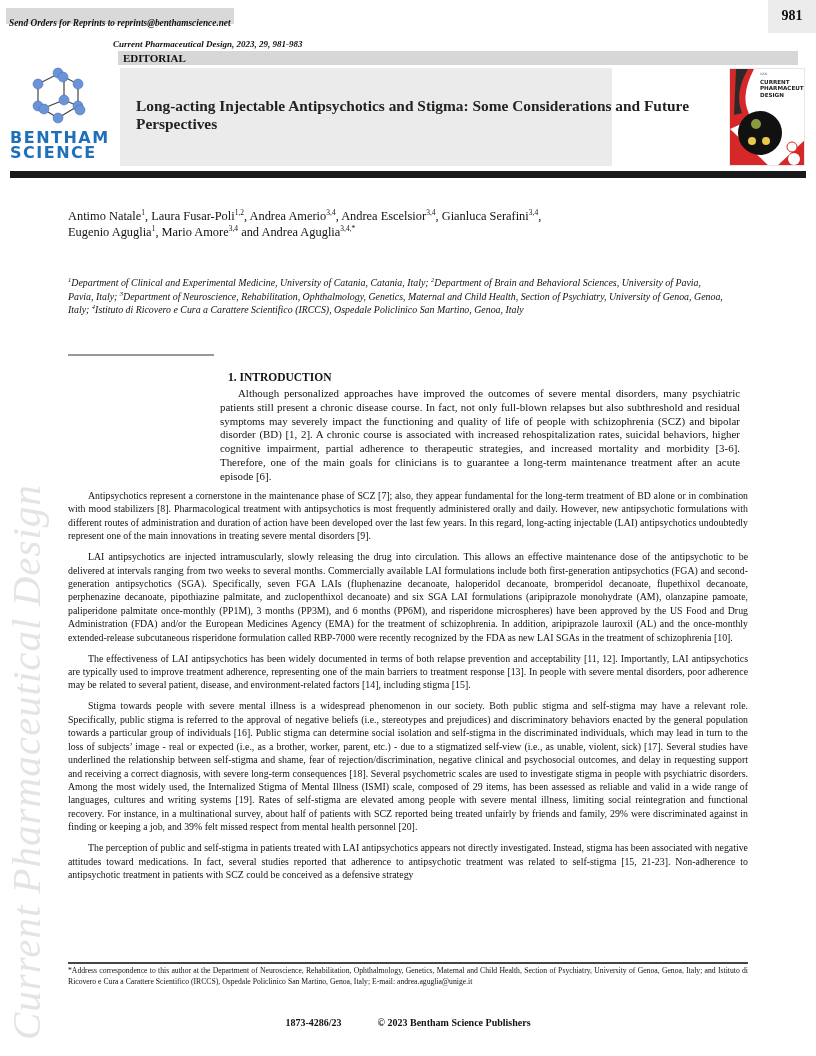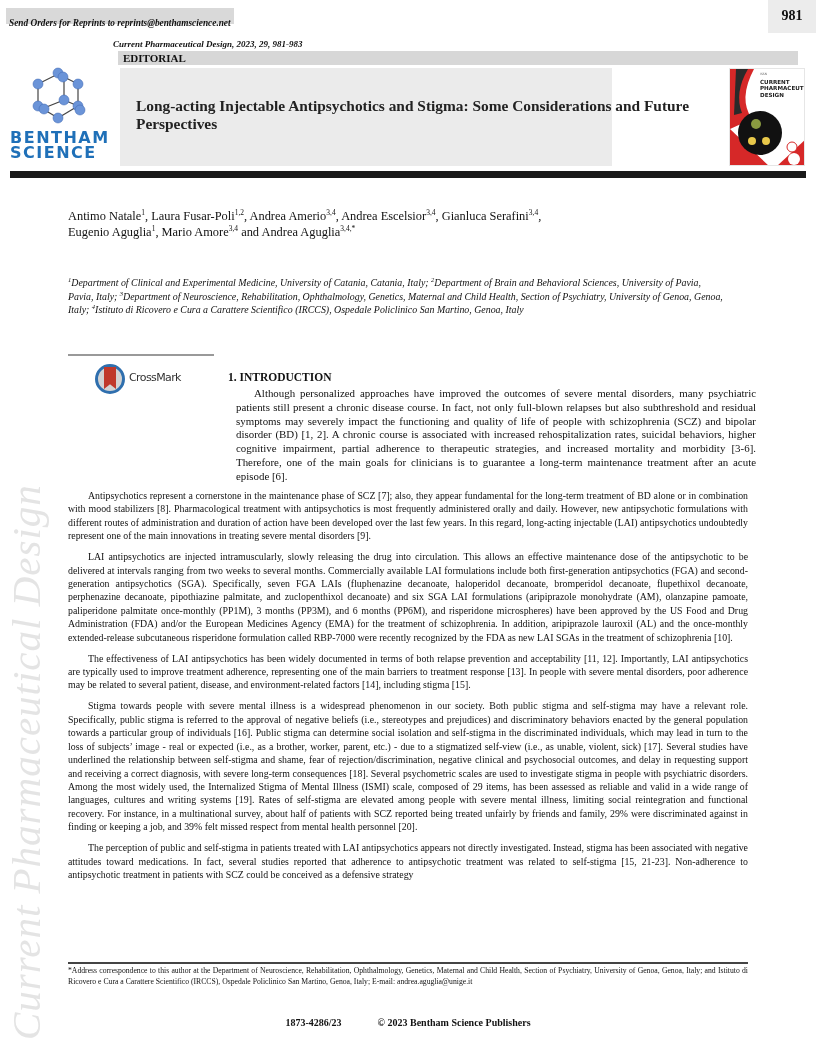--- a/index.html
+++ b/index.html
@@ -86,21 +86,21 @@
   }
   .crossmark .cm-label {
     position: absolute; left: 34px; top: 7px; font-family: "DejaVu Sans", sans-serif;
     font-size: 11px; letter-spacing: -0.6px; color: #333;
   }
 
   .intro-head {
     position: absolute; left: 228px; top: 371px; font-weight: bold; font-size: 11.5px;
   }
   .intro-text {
-    position: absolute; left: 236px; top: 387px; width: 520px;
+    position: absolute; left: 220px; top: 387px; width: 520px;
     font-size: 10.9px; line-height: 13.8px; text-align: justify; text-indent: 18px;
     hyphens: manual;
   }
 
   .body {
     position: absolute; left: 68px; top: 489px; width: 680px;
   }
   .body p {
     font-size: 9.85px; line-height: 13.4px; text-align: justify; text-indent: 20px; margin-bottom: 7.6px;
   }
@@ -198,25 +198,20 @@
   <span><span>Eugenio Aguglia</span><sup>1</sup></span><span>, </span><span><span>Mario Amore</span><sup>3,4</sup></span><span> and </span><span><span>Andrea Aguglia</span><sup>3,4,*</sup></span>
 </div>
 
 <div class="affiliations">
   <sup>1</sup><span>Department of Clinical and Experimental Medicine, University of Catania, Catania, Italy; </span><sup>2</sup><span>Department of Brain and Behavioral Sciences, University of Pavia, Pavia, Italy; </span><sup>3</sup><span>Department of Neuroscience, Rehabilitation, Ophthalmology, Genetics, Maternal and Child Health, Section of Psychiatry, University of Genoa, Genoa, Italy; </span><sup>4</sup><span>Istituto di Ricovero e Cura a Carattere Scientifico (IRCCS), Ospedale Policlinico San Martino, Genoa, Italy</span>
 </div>
 
 <div class="history">
   <div class="rule"></div>
   <div class="rule"></div>
-  <div class="crossmark">
-    <div class="cm-circle"></div>
-    <div class="cm-flag"></div>
-    <div class="cm-label">CrossMark</div>
-  </div>
 </div>
 
 <div class="intro-head">1. INTRODUCTION</div>
 <div class="intro-text">Although personalized approaches have improved the outcomes of severe mental disorders, many psy­chiatric patients still present a chronic disease course. In fact, not only full-blown relapses but also sub­threshold and residual symptoms may severely impact the functioning and quality of life of people with schizophrenia (SCZ) and bipolar disorder (BD) [1, 2]. A chronic course is associated with increased re­hospitalization rates, suicidal behaviors, higher cognitive impairment, partial adherence to therapeutic strat­egies, and increased mortality and morbidity [3-6]. Therefore, one of the main goals for clinicians is to guarantee a long-term maintenance treatment after an acute episode [6].</div>
 
 <div class="body">
   <p>Antipsychotics represent a cornerstone in the maintenance phase of SCZ [7]; also, they appear fundamental for the long-term treatment of BD alone or in combination with mood stabilizers [8]. Pharmacological treatment with antipsychotics is most frequently administered orally and daily. However, new antipsychotic formulations with different routes of administration and duration of action have been devel­oped over the last few years. In this regard, long-acting injectable (LAI) antipsychotics undoubtedly represent one of the main innovations in treating severe mental disorders [9].</p>
   <p>LAI antipsychotics are injected intramuscularly, slowly releasing the drug into circulation. This allows an effective maintenance dose of the antipsychotic to be delivered at intervals ranging from two weeks to several months. Commercially available LAI formulations include both first-generation antipsychotics (FGA) and second-generation antipsychotics (SGA). Specifically, seven FGA LAIs (fluphenazine deca­noate, haloperidol decanoate, bromperidol decanoate, flupethixol decanoate, perphenazine decanoate, pipothiazine palmitate, and zuclopen­thixol decanoate) and six SGA LAI formulations (aripiprazole monohydrate (AM), olanzapine pamoate, paliperidone palmitate once-monthly (PP1M), 3 months (PP3M), and 6 months (PP6M), and risperidone microspheres) have been approved by the US Food and Drug Administration (FDA) and/or the European Medicines Agency (EMA) for the treatment of schizophrenia. In addition, aripiprazole lauroxil (AL) and the once-monthly extended-release subcutaneous risperidone formulation called RBP-7000 were recently recognized by the FDA as new LAI SGAs in the treatment of schizophrenia [10].</p>
   <p>The effectiveness of LAI antipsychotics has been widely documented in terms of both relapse prevention and acceptability [11, 12]. Importantly, LAI antipsychotics are typically used to improve treatment adherence, representing one of the main barriers to treatment re­sponse [13]. In people with severe mental disorders, poor adherence may be related to several patient, disease, and environment-related fac­tors [14], including stigma [15].</p>
   <p>Stigma towards people with severe mental illness is a widespread phenomenon in our society. Both public stigma and self-stigma may have a relevant role. Specifically, public stigma is referred to the approval of negative beliefs (i.e., stereotypes and prejudices) and discrimi­natory behaviors enacted by the general population towards a particular group of individuals [16]. Public stigma can determine social isola­tion and self-stigma in the discriminated individuals, which may lead in turn to the loss of subjects’ image - real or expected (i.e., as a broth­er, worker, parent, etc.) - due to a stigmatized self-view (i.e., as unable, violent, sick) [17]. Several studies have underlined the relationship between self-stigma and shame, fear of rejection/discrimination, negative clinical and psychosocial outcomes, and delay in requesting sup­port and receiving a correct diagnosis, with severe long-term consequences [18]. Several psychometric scales are used to investigate stigma in people with psychiatric disorders. Among the most widely used, the Internalized Stigma of Mental Illness (ISMI) scale, composed of 29 items, has been assessed as reliable and valid in a wide range of languages, cultures and writing systems [19]. Rates of self-stigma are ele­vated among people with severe mental illness, limiting social reintegration and functional recovery. For instance, in a multinational survey, about half of patients with SCZ reported being treated unfairly by friends and family, 29% were discriminated against in finding or keeping a job, and 39% felt missed respect from mental health personnel [20].</p>

